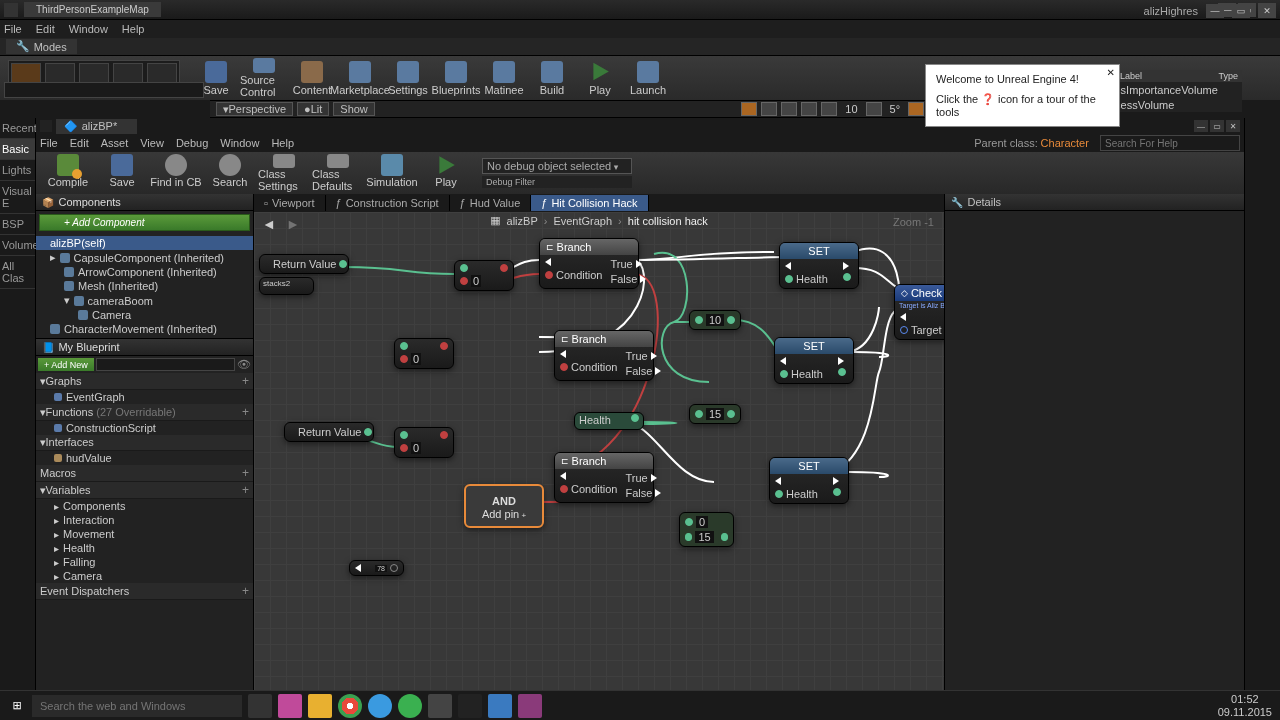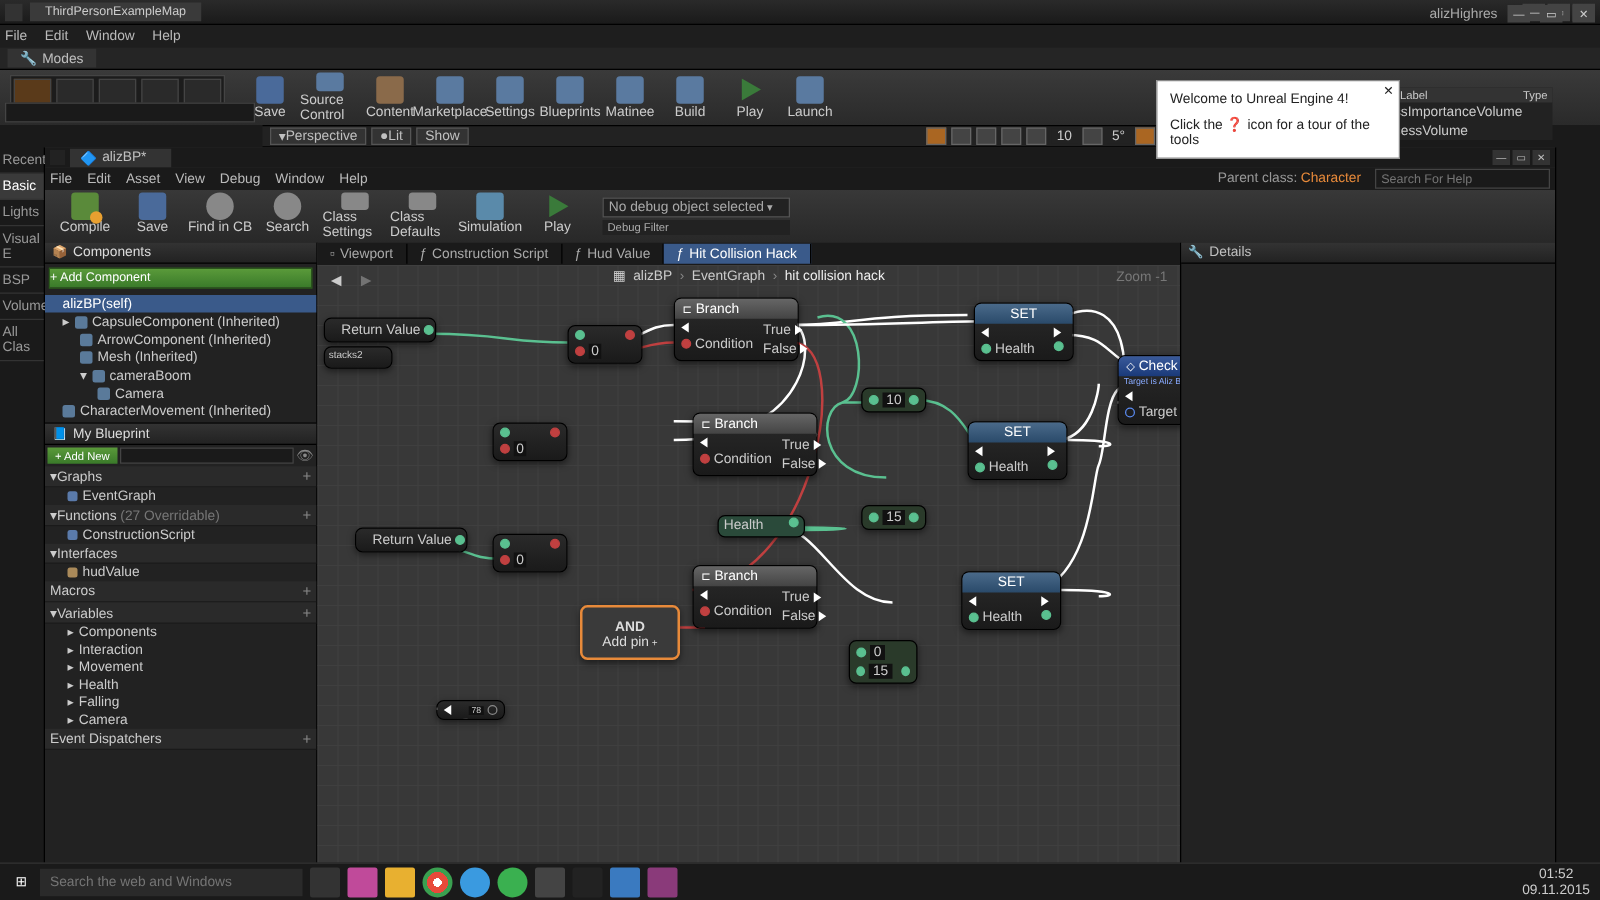--- a/index.html
+++ b/index.html
@@ -53,21 +53,21 @@
 .bp-tbtn.compile .bico { background: #5a8a3a; position: relative; }
 .bp-tbtn.compile .bico::after { content:''; position:absolute; right:-3px; bottom:-3px; width:10px; height:10px; background:#e8a030; border-radius:50%; }
 .bp-tbtn.search .bico { background: #888; border-radius: 50%; }
 .bp-tbtn.play .bico { background: #3a7a3a; clip-path: polygon(20% 10%,90% 50%,20% 90%); }
 .bp-debug { margin-left: 8px; display: flex; flex-direction: column; gap: 2px; }
 .bp-debug select, .bp-debug .filt { background: #222; border: 1px solid #555; color: #aaa; font-size: 9px; padding: 1px 4px; width: 150px; }
 
 .bp-body { flex: 1; display: flex; overflow: hidden; }
 .bp-left { width: 218px; background: #222; display: flex; flex-direction: column; border-right: 1px solid #000; }
 .panel-head { background: linear-gradient(#333,#222); padding: 2px 6px; font-size: 10px; color: #ddd; border-bottom: 1px solid #000; display: flex; align-items: center; gap: 4px; }
-.add-comp-btn { background: linear-gradient(#5a9a3a,#3a7a2a); color: #fff; padding: 2px 0; margin: 3px; font-size: 10px; cursor: pointer; display: flex; align-items: center; gap: 4px; width: calc(100% - 6px); border: 1px solid #2a5a1a; }
+.add-comp-btn { background: linear-gradient(#5a9a3a,#3a7a2a); color: #fff; padding: 2px 24px; margin: 3px; font-size: 10px; cursor: pointer; display: flex; align-items: center; gap: 4px; width: calc(100% - 6px); border: 1px solid #2a5a1a; font-style: italic; }
 .tree { padding: 2px 0; font-size: 10px; }
 .tree-item { padding: 1px 4px 1px 14px; color: #ccc; cursor: pointer; display: flex; align-items: center; gap: 4px; }
 .tree-item.sel { background: #3a5a8a; color: #fff; }
 .tree-item.child { padding-left: 28px; }
 .tree-item.gchild { padding-left: 42px; }
 .tree-ico { width: 10px; height: 10px; background: #5a7a9a; border-radius: 2px; }
 
 .mybp { flex: 1; display: flex; flex-direction: column; border-top: 1px solid #000; }
 .addnew-row { display: flex; padding: 2px; gap: 2px; }
 .addnew-btn { background: linear-gradient(#5a9a3a,#3a7a2a); color: #fff; padding: 1px 6px; font-size: 9px; cursor: pointer; display: flex; align-items: center; gap: 2px; }

